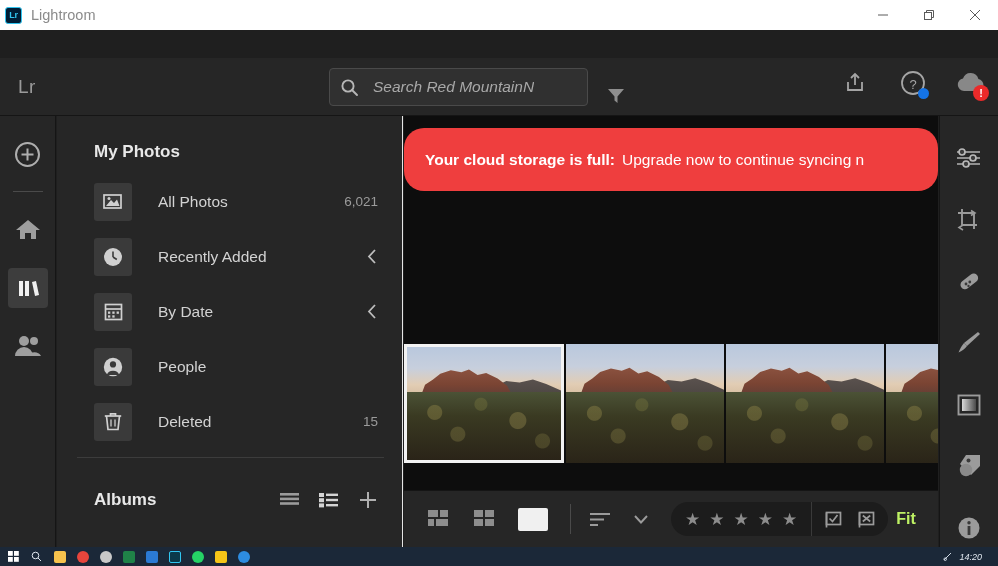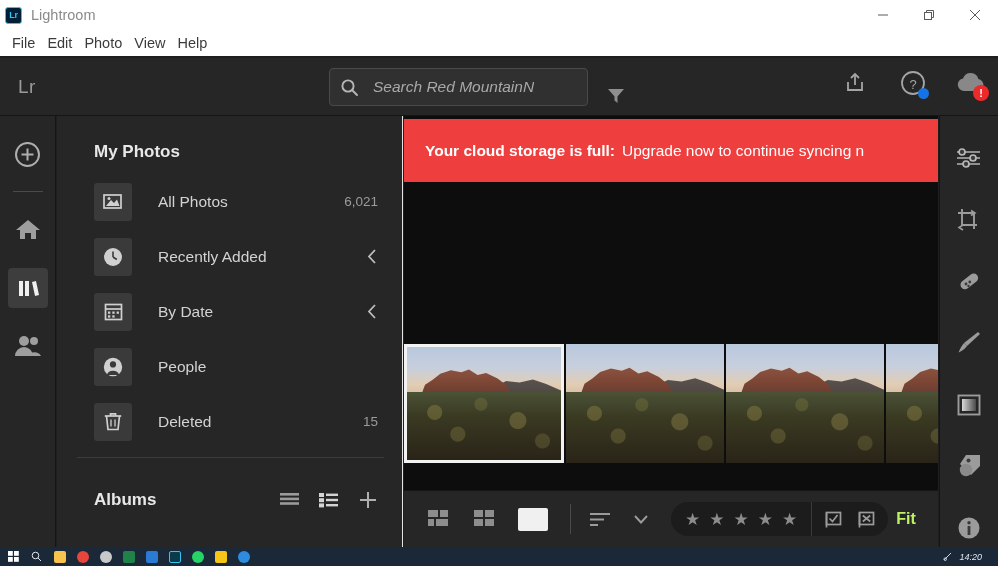--- a/index.html
+++ b/index.html
@@ -104,23 +104,23 @@
   }
   .albums-title { font-size: 17px; font-weight: bold; color: #e8e8e8; }
   .albums-tools { margin-left: auto; display: flex; align-items: center; gap: 20px; }
 
   
   .viewer {
     position: absolute; left: 404px; top: 116px; width: 534px; height: 431px;
     background: #0d0d0d;
   }
   .banner {
-    position: absolute; left: 0; top: 3px; width: 534px; height: 63px;
+    position: absolute; left: 0; top: 12px; width: 534px; height: 63px;
     background: #ef3e3e; display: flex; align-items: center;
-    padding-left: 21px; overflow: hidden; white-space: nowrap;
+    padding-left: 21px; overflow: hidden; white-space: nowrap; border-radius: 20px;
   }
   .banner b { color: #fff; font-size: 15.5px; font-weight: bold; }
   .banner span { color: #fff; font-size: 15.5px; margin-left: 7px; }
 
   .filmstrip {
     position: absolute; left: 0; top: 228px; width: 534px; height: 120px;
     display: flex; align-items: flex-start; overflow: hidden;
   }
   .thumb {
     width: 158px; height: 119px; flex: none; margin-right: 2px;
@@ -222,27 +222,20 @@
       </div>
       <div class="win-btn">
         <svg class="icon-svg" width="12" height="12" viewBox="0 0 12 12">
           <line x1="1" y1="1" x2="11" y2="11" stroke="#5a5a5a" stroke-width="1"></line>
           <line x1="11" y1="1" x2="1" y2="11" stroke="#5a5a5a" stroke-width="1"></line>
         </svg>
       </div>
     </div>
   </div>
 
-  <div class="menubar">
-    <div class="menu-item">File</div>
-    <div class="menu-item">Edit</div>
-    <div class="menu-item">Photo</div>
-    <div class="menu-item">View</div>
-    <div class="menu-item">Help</div>
-  </div>
 
   <div class="appheader">
     <div class="lr-wordmark">Lr</div>
   </div>
 
   <div class="searchwrap">
     <div class="searchbox">
       <span>
         <svg class="icon-svg" width="19" height="19" viewBox="0 0 19 19">
           <circle cx="8" cy="8" r="5.6" fill="none" stroke="#b6b6b6" stroke-width="1.9"></circle>

